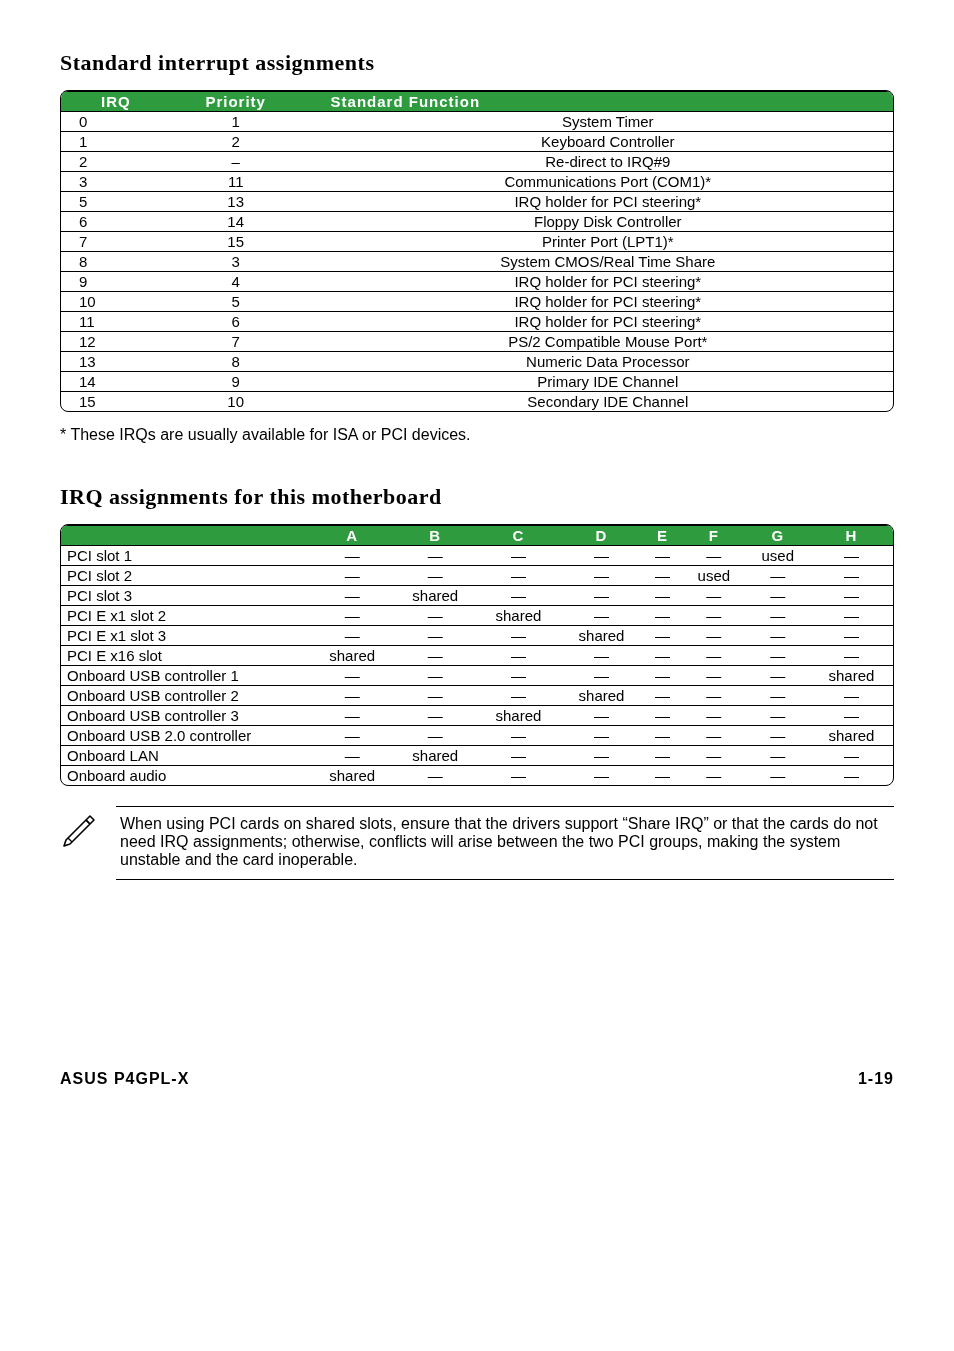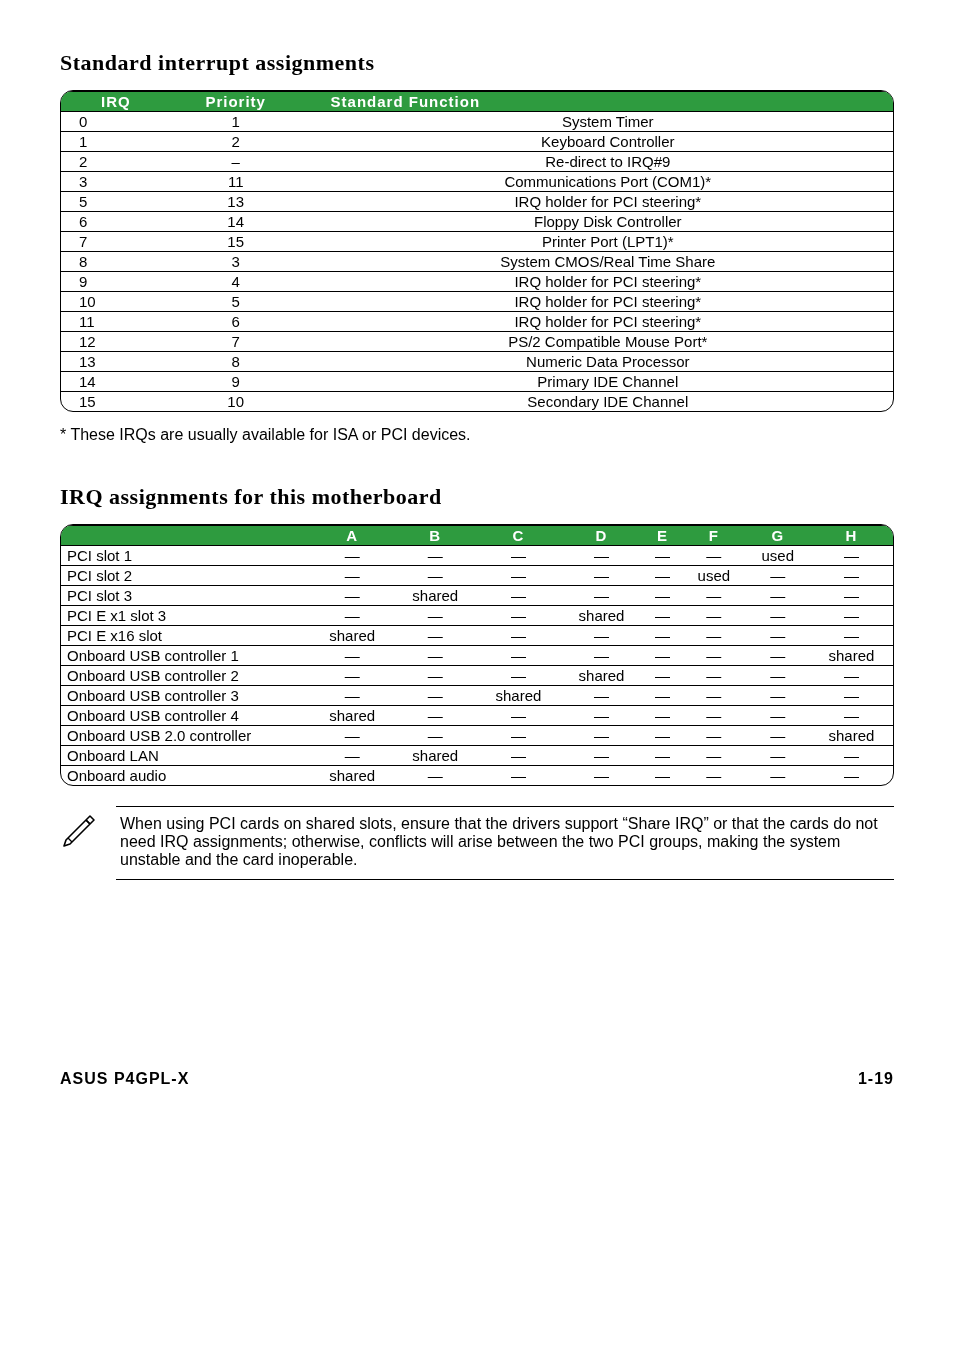--- a/index.html
+++ b/index.html
@@ -18,21 +18,21 @@
     margin: 0 0 14px 0;
     letter-spacing: 0.5px;
   }
   .tbl {
     width: 100%;
     border-collapse: collapse;
     font-size: 15px;
   }
   .tbl-wrap {
     border: 1.5px solid #000;
-    border-radius: 13px;
+    border-radius: 8px;
     overflow: hidden;
     margin-bottom: 14px;
   }
   .hdr {
     background: #2e9b3f;
     color: #fff;
     font-weight: bold;
     font-size: 15px;
   }
   .hdr td, .hdr th {
@@ -221,20 +221,31 @@
           <td>—</td>
           <td>shared</td>
           <td>—</td>
           <td>—</td>
           <td>—</td>
           <td>—</td>
           <td>—</td>
           <td>—</td>
         </tr>
         <tr>
+          <td class="lbl">PCI E x1 slot 2</td>
+          <td>—</td>
+          <td>—</td>
+          <td>shared</td>
+          <td>—</td>
+          <td>—</td>
+          <td>—</td>
+          <td>—</td>
+          <td>—</td>
+        </tr>
+        <tr>
           <td class="lbl">PCI E x1 slot 3</td>
           <td>—</td>
           <td>—</td>
           <td>—</td>
           <td>shared</td>
           <td>—</td>
           <td>—</td>
           <td>—</td>
           <td>—</td>
         </tr>
@@ -269,31 +280,20 @@
           <td>—</td>
           <td>—</td>
           <td>—</td>
           <td>—</td>
         </tr>
         <tr>
           <td class="lbl">Onboard USB controller 3</td>
           <td>—</td>
           <td>—</td>
           <td>shared</td>
-          <td>—</td>
-          <td>—</td>
-          <td>—</td>
-          <td>—</td>
-          <td>—</td>
-        </tr>
-        <tr>
-          <td class="lbl">Onboard USB controller 4</td>
-          <td>shared</td>
-          <td>—</td>
-          <td>—</td>
           <td>—</td>
           <td>—</td>
           <td>—</td>
           <td>—</td>
           <td>—</td>
         </tr>
         <tr>
           <td class="lbl">Onboard USB 2.0 controller</td>
           <td>—</td>
           <td>—</td>

